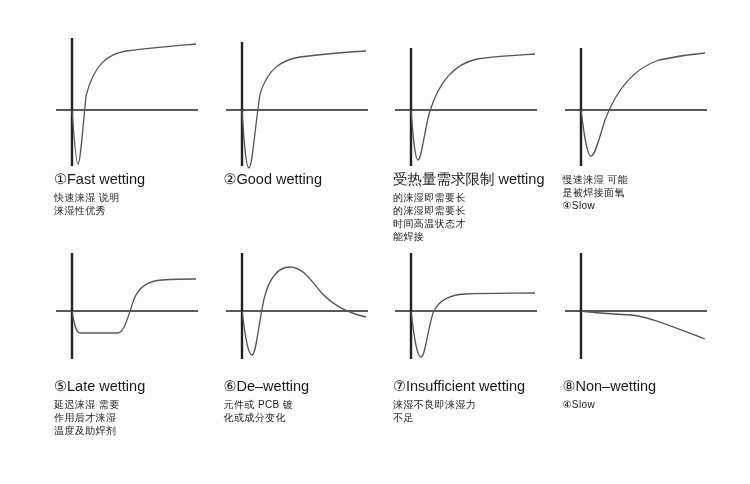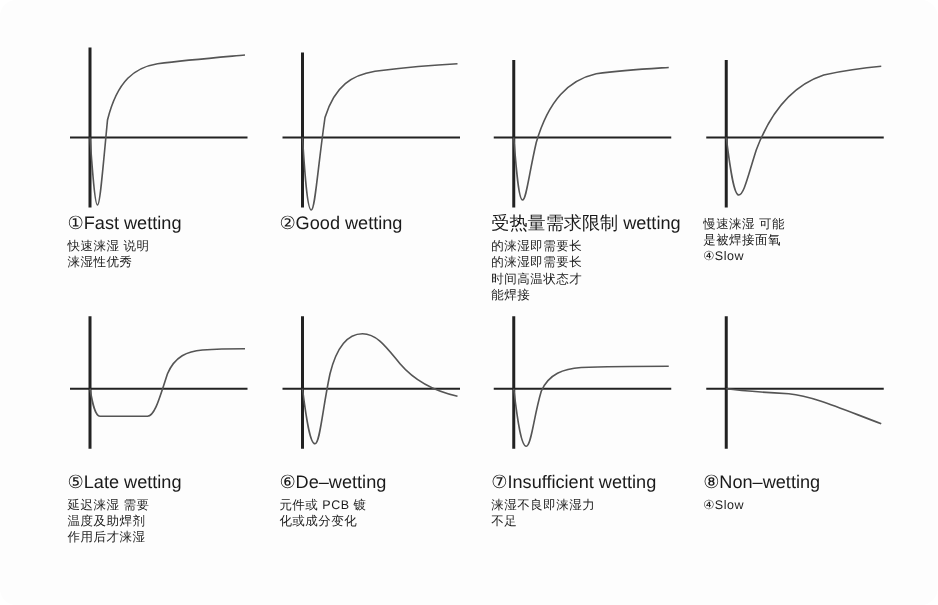--- a/index.html
+++ b/index.html
@@ -140,22 +140,22 @@
       <div class="plot">
         <svg width="160" height="130" viewBox="0 0 160 130">
           <line x1="26" y1="6" x2="26" y2="112" stroke="#222" stroke-width="2.4"></line>
           <line x1="10" y1="64" x2="152" y2="64" stroke="#222" stroke-width="1.6"></line>
           <path d="M26 64 C 28 76, 30 86, 34 86 L 72 86 C 78 86, 82 70, 88 52 C 94 38, 104 34, 116 33 C 130 32, 142 32, 150 32" fill="none" stroke="#555" stroke-width="1.3"></path>
         </svg>
       </div>
       <div class="caption">⑤Late wetting</div>
       <div class="desc">
         <span>延迟涞湿 需要</span>
+        <span>作用后才涞湿</span>
         <span>温度及助焊剂</span>
-        <span>作用后才涞湿</span>
       </div>
     </div>
 
     <div class="cell row2">
       <div class="plot">
         <svg width="160" height="130" viewBox="0 0 160 130">
           <line x1="26" y1="6" x2="26" y2="112" stroke="#222" stroke-width="2.4"></line>
           <line x1="10" y1="64" x2="152" y2="64" stroke="#222" stroke-width="1.6"></line>
           <path d="M26 64 C 29 88, 32 108, 36 108 C 40 108, 42 80, 48 52 C 54 28, 64 20, 74 20 C 86 20, 94 32, 104 44 C 116 58, 132 66, 150 70" fill="none" stroke="#555" stroke-width="1.3"></path>
         </svg>

